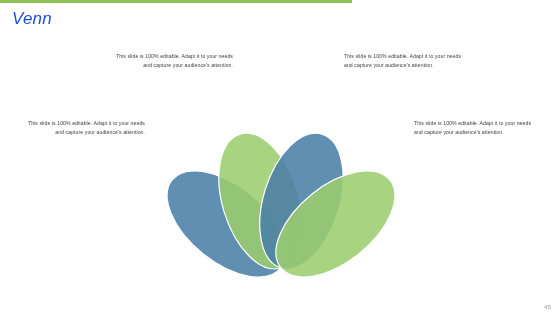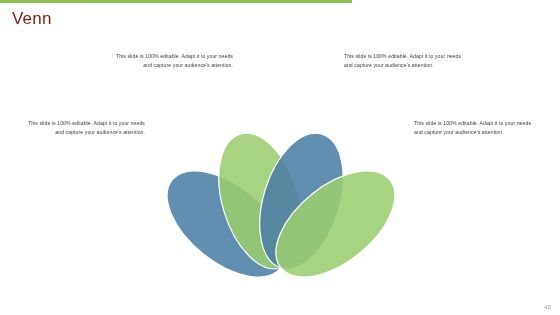--- a/index.html
+++ b/index.html
@@ -23,23 +23,24 @@
     width: 352px;
     height: 3px;
     background: #8cc152;
   }
   #page-title {
     position: absolute;
     left: 12px;
     top: 10px;
     font-size: 17px;
     font-weight: 400;
-    color: #7f1d1d;
+    color: #1d4ed8;
     letter-spacing: 0.2px;
     line-height: 1;
+    font-style: italic;
   }
 
   
   .callout {
     position: absolute;
     font-size: 5.2px;
     line-height: 1.75;
     color: #3f3f3f;
     letter-spacing: 0.05px;
   }

